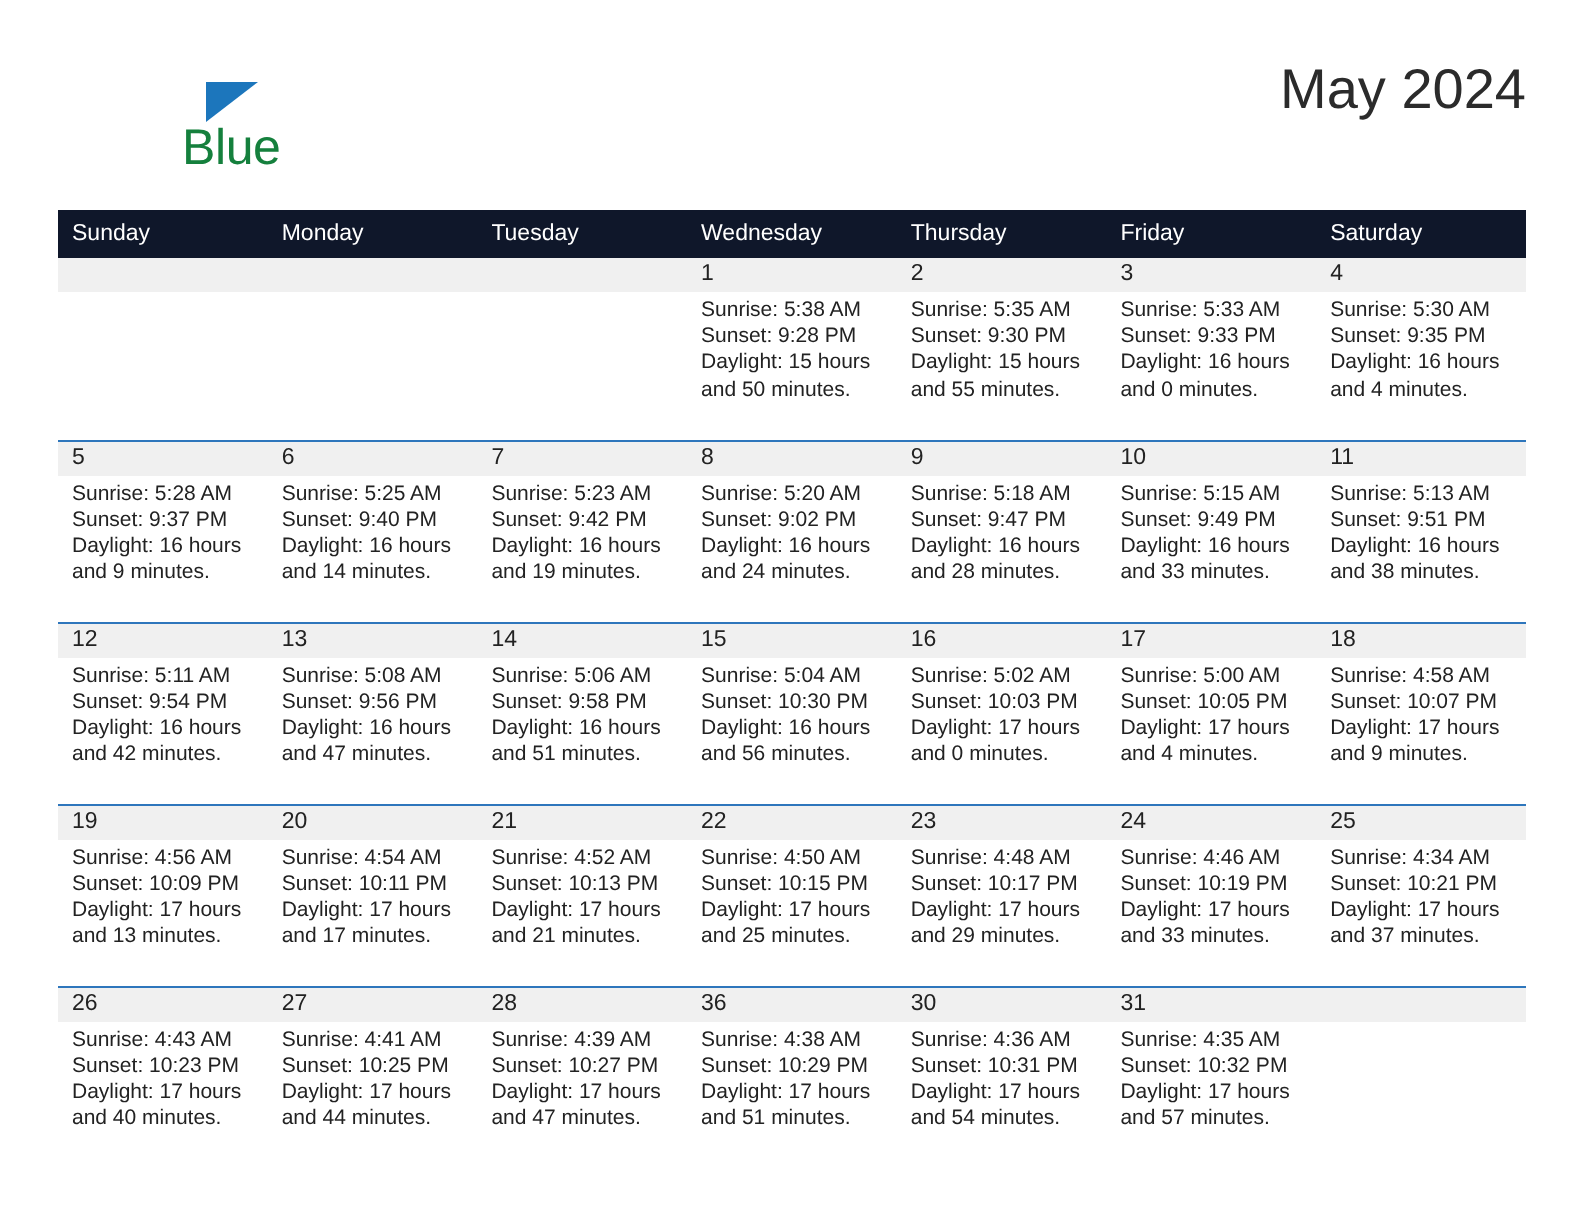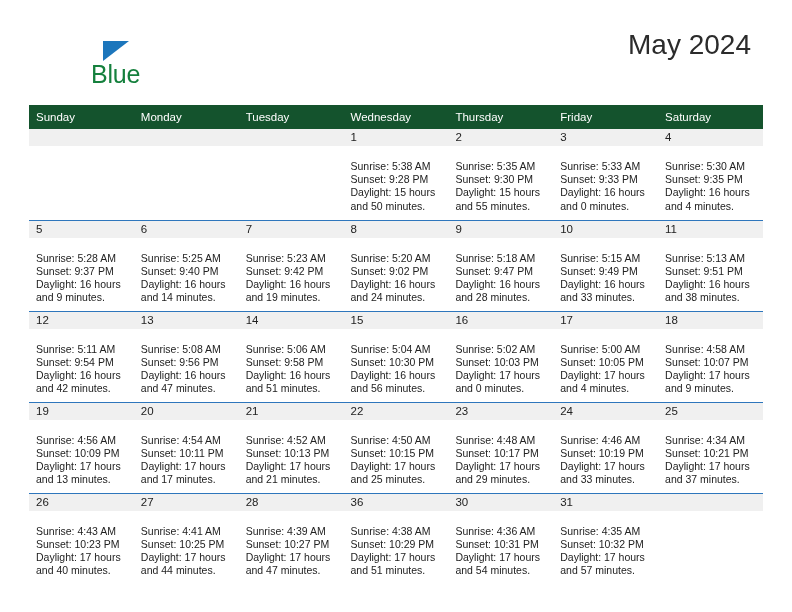--- a/index.html
+++ b/index.html
@@ -58,21 +58,21 @@
     position: absolute;
     left: 62px;
     top: 24px;
     font-size: 25px;
     letter-spacing: -0.2px;
     color: #15803d;
     font-family: "Liberation Sans", sans-serif;
   }
   .title-block {
     position: absolute;
-    right: 12px;
+    right: 0;
     top: 0;
     text-align: right;
   }
   .cal-title {
     font-size: 28px;
     color: #2b2b2b;
     line-height: 34px;
     font-weight: normal;
     margin: 0;
     white-space: nowrap;
@@ -88,21 +88,21 @@
   
   .calendar {
     position: absolute;
     left: 29px;
     top: 105px;
     width: 734px;
     border-collapse: collapse;
     table-layout: fixed;
   }
   .calendar th {
-    background: #14532d;
+    background: #0f172a;
     color: #ffffff;
     font-size: 11.5px;
     font-weight: normal;
     text-align: left;
     padding: 6px 0 6px 7px;
     height: 19px;
     box-sizing: border-box;
     border: none;
   }
   .week-row > td {
@@ -130,21 +130,21 @@
     line-height: 17px;
     padding-left: 7px;
     font-size: 11.5px;
     color: #222222;
     box-sizing: border-box;
   }
   .daycell.empty .datestrip {
     background: #f0f0f0;
   }
   .details {
-    padding: 14px 6px 0 7px;
+    padding: 3px 6px 0 7px;
     font-size: 10.5px;
     line-height: 13.2px;
     color: #222222;
   }
   .details div {
     white-space: nowrap;
   }
 </style>
 </head>
 <body>

